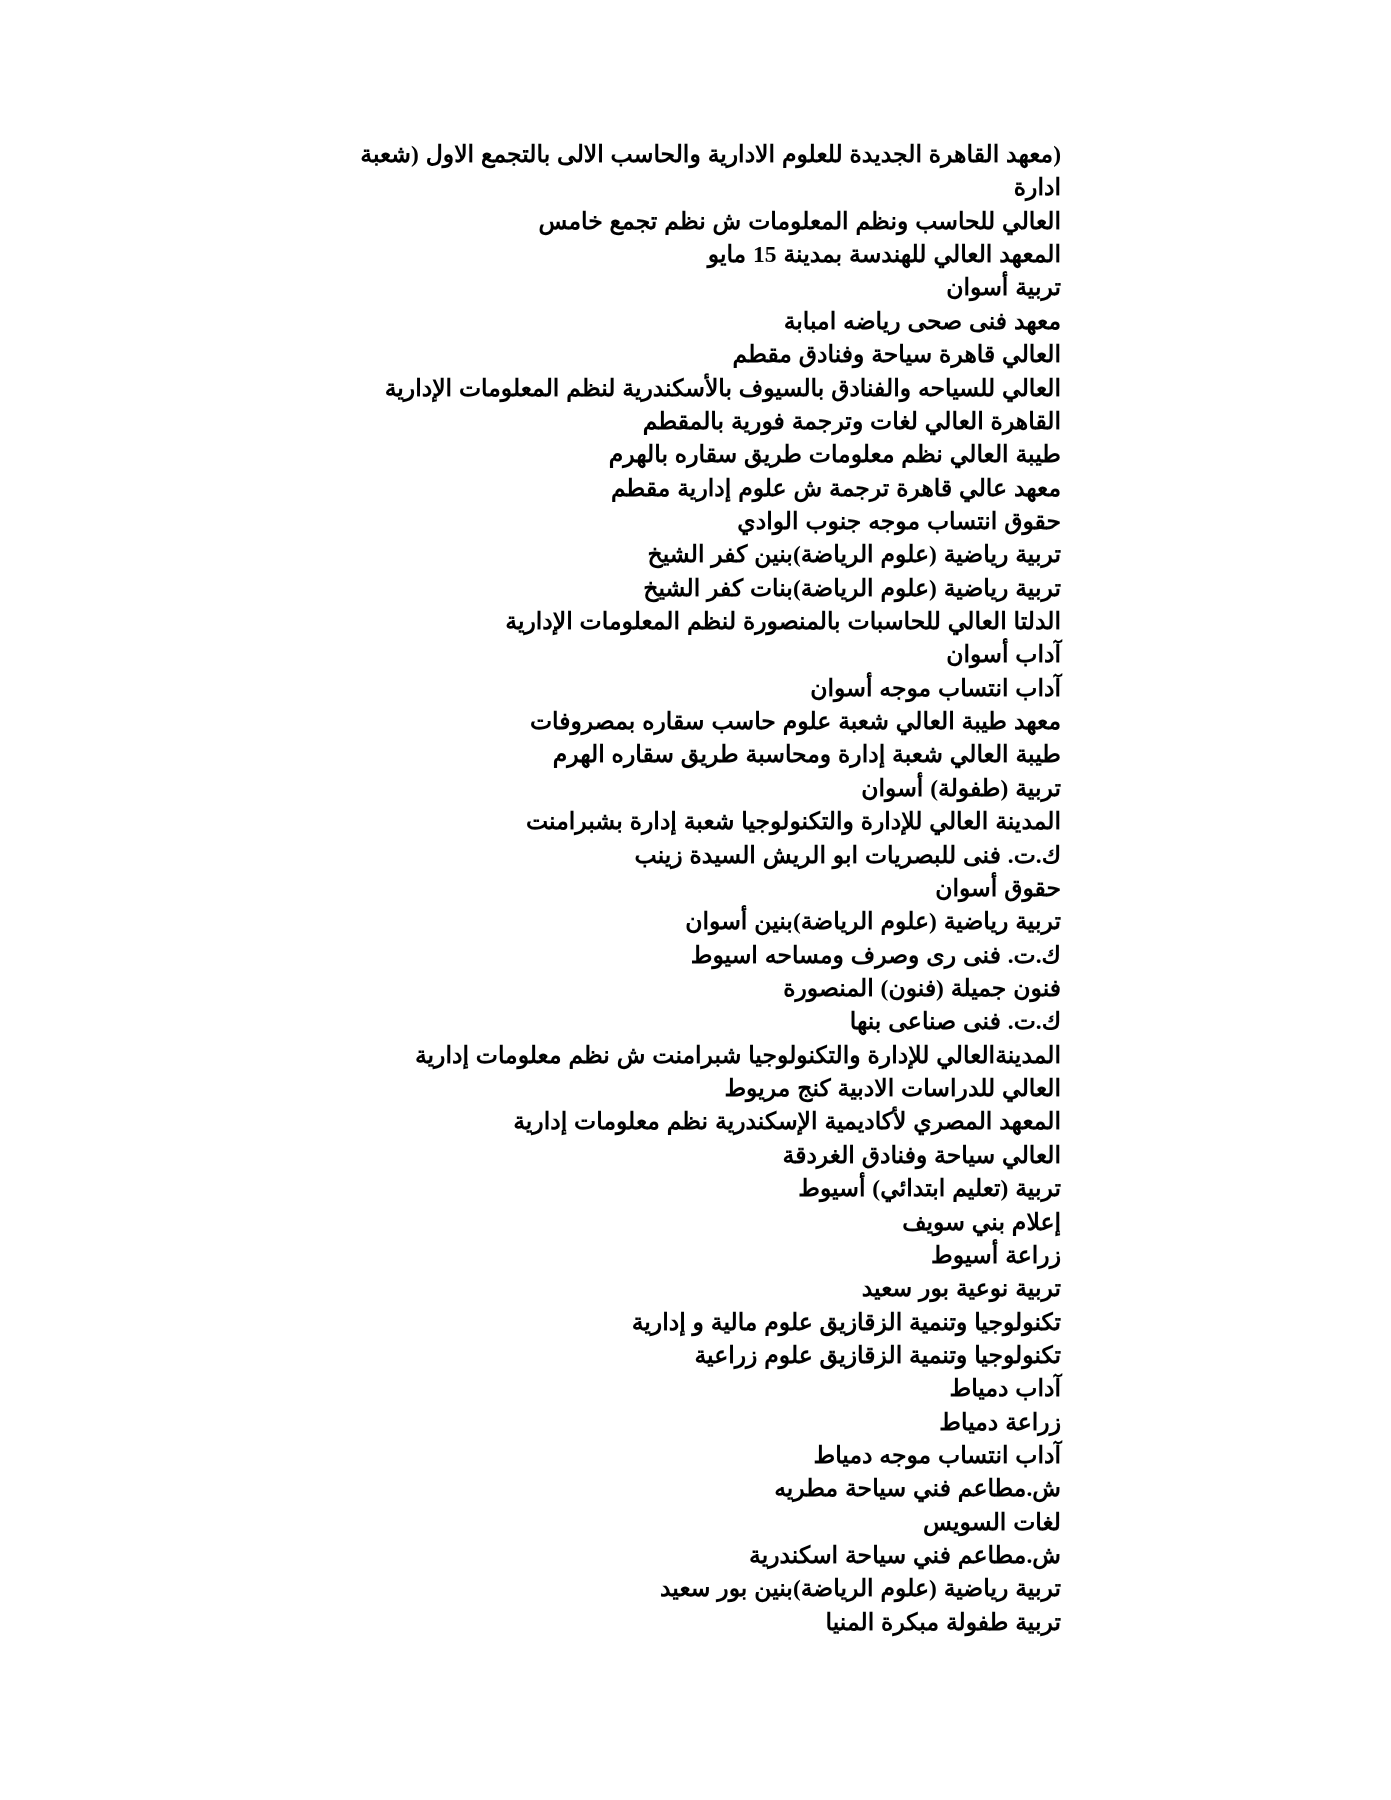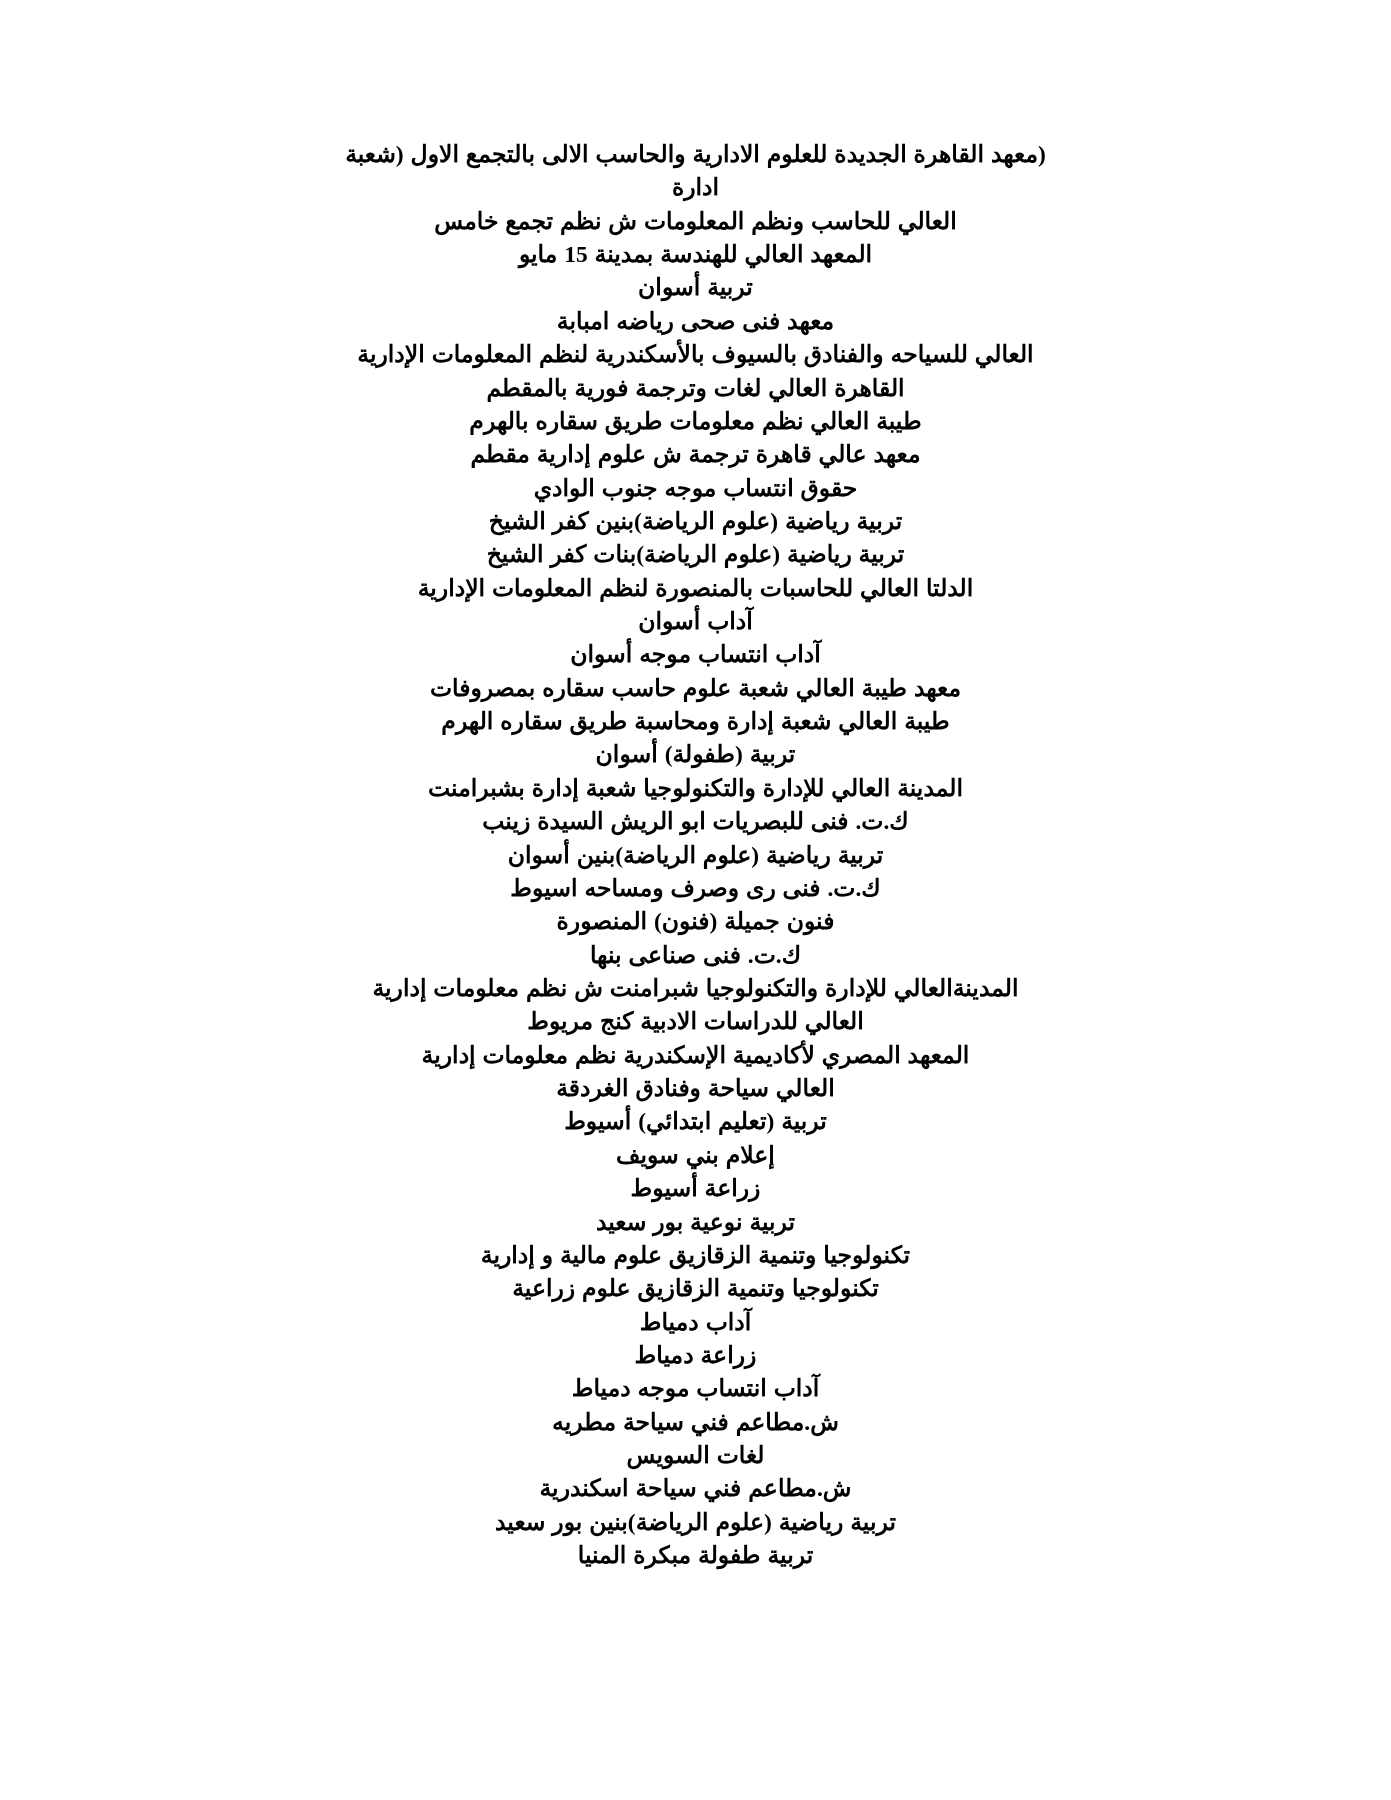--- a/index.html
+++ b/index.html
@@ -25,47 +25,50 @@
     text-align: center;
     font-weight: bold;
     font-size: 23.5px;
     line-height: 1.42;
   }
   .doc-line {
     margin: 0;
     padding: 0;
     white-space: normal;
     word-spacing: 1px;
+    text-align: right;
   }
 </style>
 </head>
 <body>
 
 <div class="page">
   <div class="doc-body">
     <p class="doc-line">(معهد القاهرة الجديدة للعلوم الادارية والحاسب الالى بالتجمع الاول (شعبة ادارة</p>
     <p class="doc-line">العالي للحاسب ونظم المعلومات ش نظم تجمع خامس</p>
     <p class="doc-line">المعهد العالي للهندسة بمدينة 15 مايو</p>
     <p class="doc-line">تربية أسوان</p>
     <p class="doc-line">معهد فنى صحى رياضه امبابة</p>
+    <p class="doc-line">العالي قاهرة سياحة وفنادق مقطم</p>
     <p class="doc-line">العالي للسياحه والفنادق بالسيوف بالأسكندرية لنظم المعلومات الإدارية</p>
     <p class="doc-line">القاهرة العالي لغات وترجمة فورية بالمقطم</p>
     <p class="doc-line">طيبة العالي نظم معلومات طريق سقاره بالهرم</p>
     <p class="doc-line">معهد عالي قاهرة ترجمة ش علوم إدارية مقطم</p>
     <p class="doc-line">حقوق انتساب موجه جنوب الوادي</p>
     <p class="doc-line">تربية رياضية (علوم الرياضة)بنين كفر الشيخ</p>
     <p class="doc-line">تربية رياضية (علوم الرياضة)بنات كفر الشيخ</p>
     <p class="doc-line">الدلتا العالي للحاسبات بالمنصورة لنظم المعلومات الإدارية</p>
     <p class="doc-line">آداب أسوان</p>
     <p class="doc-line">آداب انتساب موجه أسوان</p>
     <p class="doc-line">معهد طيبة العالي شعبة علوم حاسب سقاره بمصروفات</p>
     <p class="doc-line">طيبة العالي شعبة إدارة ومحاسبة طريق سقاره الهرم</p>
     <p class="doc-line">تربية (طفولة) أسوان</p>
     <p class="doc-line">المدينة العالي للإدارة والتكنولوجيا شعبة إدارة بشبرامنت</p>
     <p class="doc-line">ك.ت. فنى للبصريات ابو الريش السيدة زينب</p>
+    <p class="doc-line">حقوق أسوان</p>
     <p class="doc-line">تربية رياضية (علوم الرياضة)بنين أسوان</p>
     <p class="doc-line">ك.ت. فنى رى وصرف ومساحه اسيوط</p>
     <p class="doc-line">فنون جميلة (فنون) المنصورة</p>
     <p class="doc-line">ك.ت. فنى صناعى بنها</p>
     <p class="doc-line">المدينةالعالي للإدارة والتكنولوجيا شبرامنت ش نظم معلومات إدارية</p>
     <p class="doc-line">العالي للدراسات الادبية كنج مريوط</p>
     <p class="doc-line">المعهد المصري لأكاديمية الإسكندرية نظم معلومات إدارية</p>
     <p class="doc-line">العالي سياحة وفنادق الغردقة</p>
     <p class="doc-line">تربية (تعليم ابتدائي) أسيوط</p>
     <p class="doc-line">إعلام بني سويف</p>

